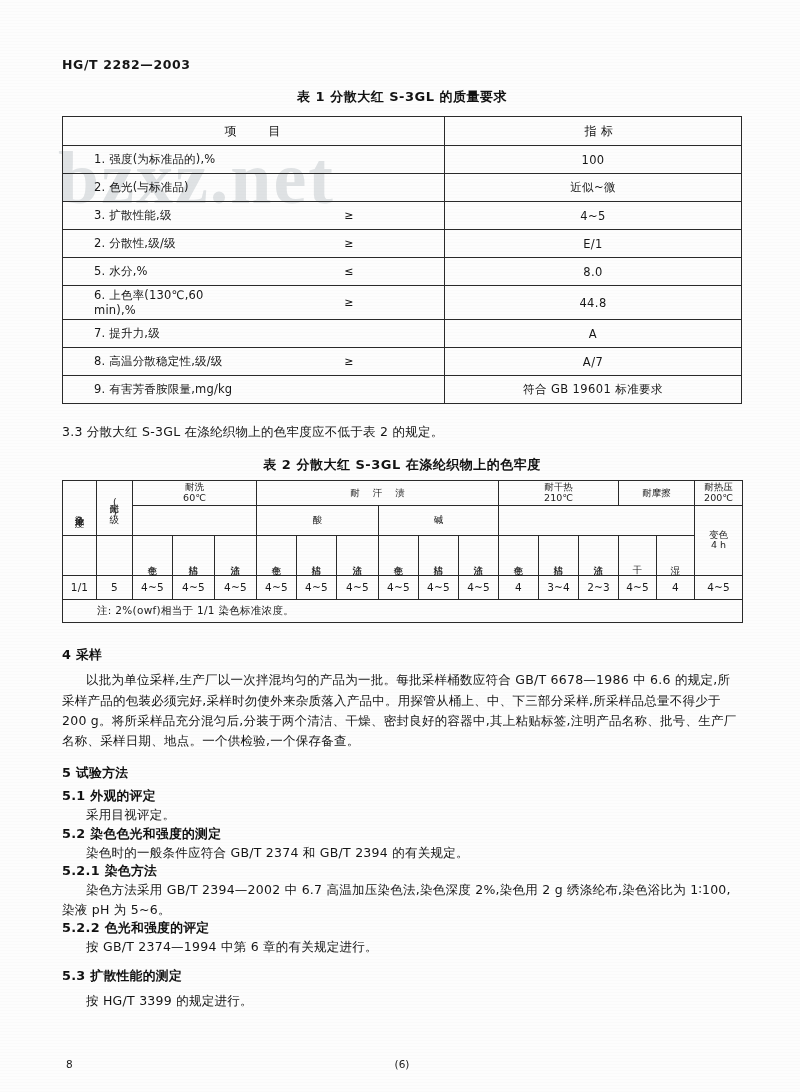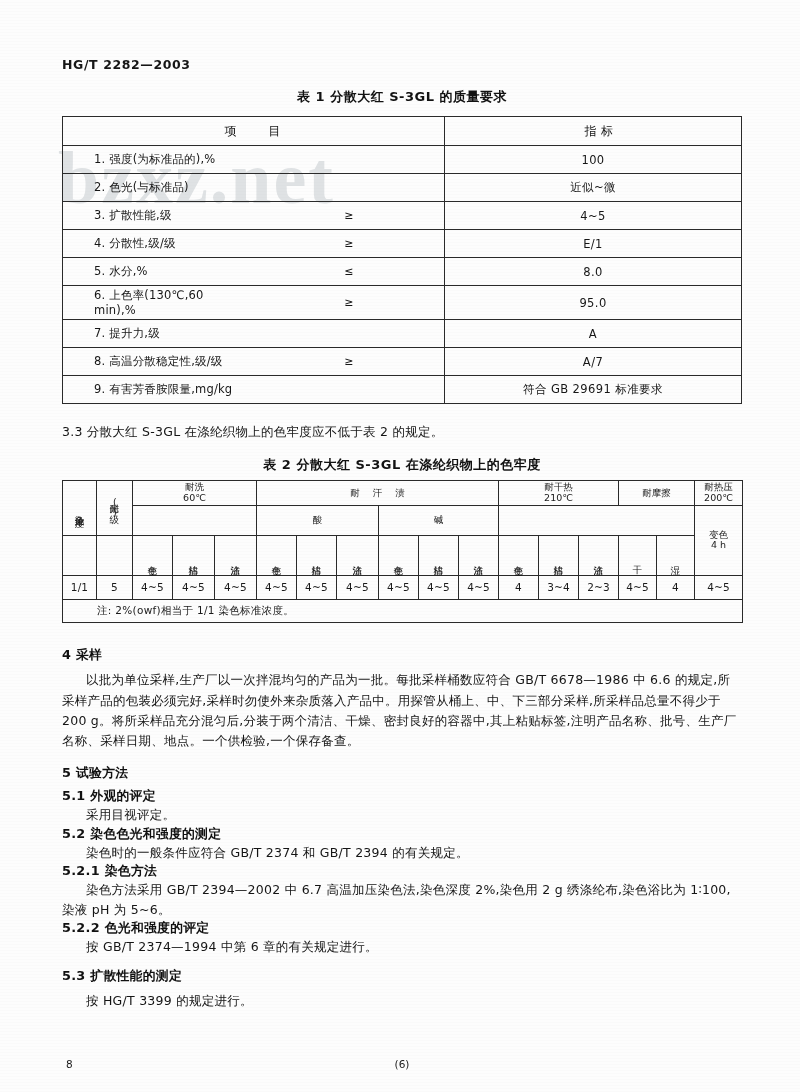--- a/index.html
+++ b/index.html
@@ -217,48 +217,48 @@
           <td class="t1-item">2. 色光(与标准品)</td>
           <td class="t1-op"></td>
           <td class="t1-val">近似~微</td>
         </tr>
         <tr>
           <td class="t1-item">3. 扩散性能,级</td>
           <td class="t1-op">≥</td>
           <td class="t1-val">4~5</td>
         </tr>
         <tr>
-          <td class="t1-item">4. 分散性,级/级</td>
+          <td class="t1-item">2. 分散性,级/级</td>
           <td class="t1-op">≥</td>
           <td class="t1-val">E/1</td>
         </tr>
         <tr>
           <td class="t1-item">5. 水分,%</td>
           <td class="t1-op">≤</td>
           <td class="t1-val">8.0</td>
         </tr>
         <tr>
           <td class="t1-item">6. 上色率(130℃,60 min),%</td>
           <td class="t1-op">≥</td>
-          <td class="t1-val">95.0</td>
+          <td class="t1-val">44.8</td>
         </tr>
         <tr>
           <td class="t1-item">7. 提升力,级</td>
           <td class="t1-op"></td>
           <td class="t1-val">A</td>
         </tr>
         <tr>
           <td class="t1-item">8. 高温分散稳定性,级/级</td>
           <td class="t1-op">≥</td>
           <td class="t1-val">A/7</td>
         </tr>
         <tr>
           <td class="t1-item">9. 有害芳香胺限量,mg/kg</td>
           <td class="t1-op"></td>
-          <td class="t1-val">符合 GB 29691 标准要求</td>
+          <td class="t1-val">符合 GB 19601 标准要求</td>
         </tr>
       </tbody>
     </table>
 
     <div class="sp-18"></div>
 
     <div class="para">3.3  分散大红 S-3GL 在涤纶织物上的色牢度应不低于表 2 的规定。</div>
 
     <div class="sp-14"></div>
 

